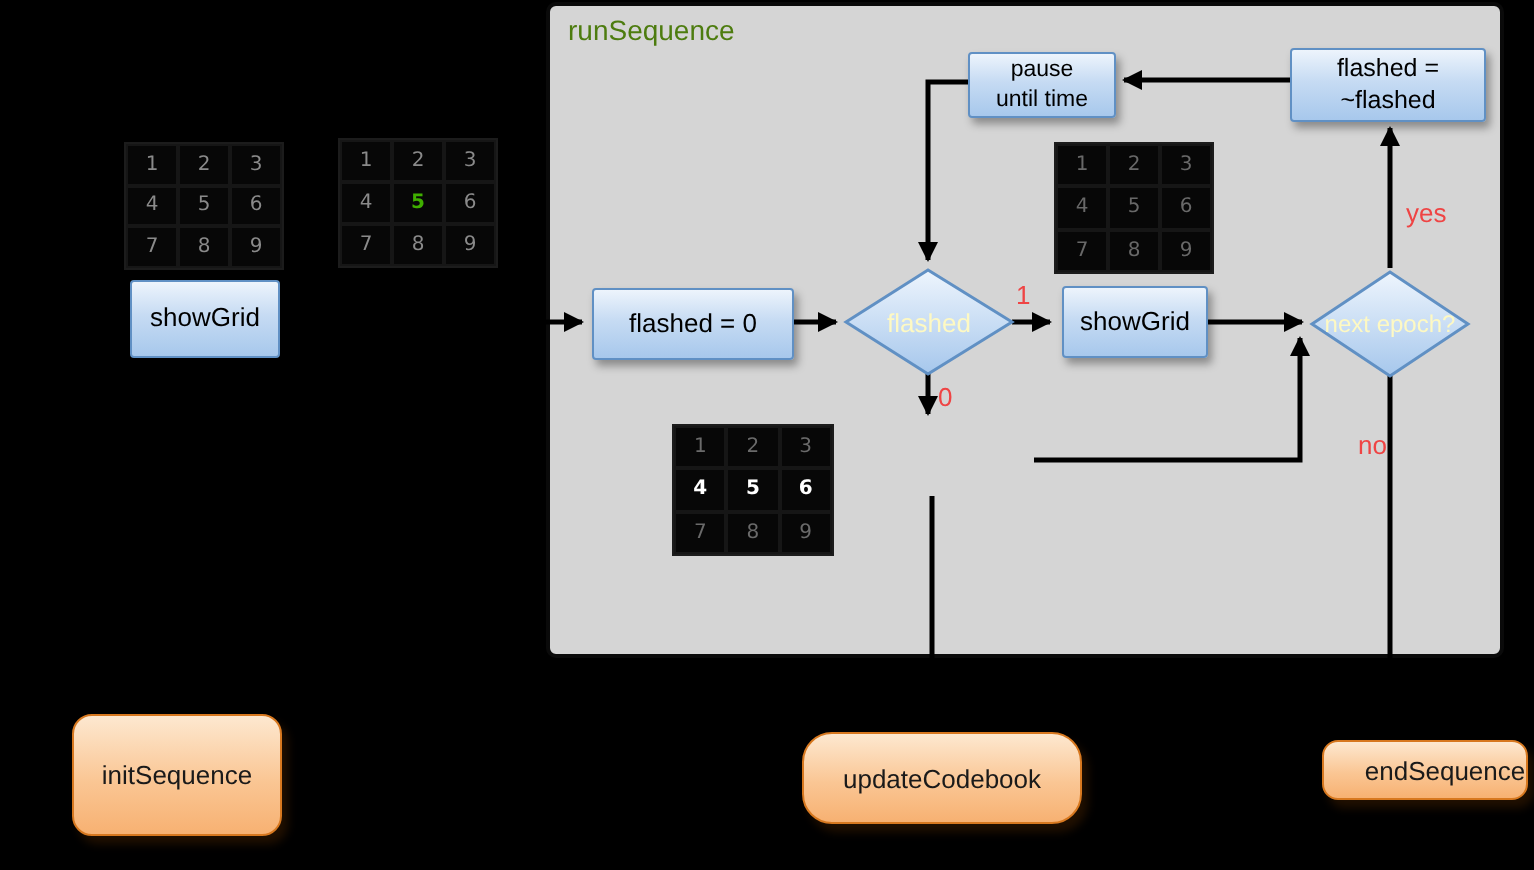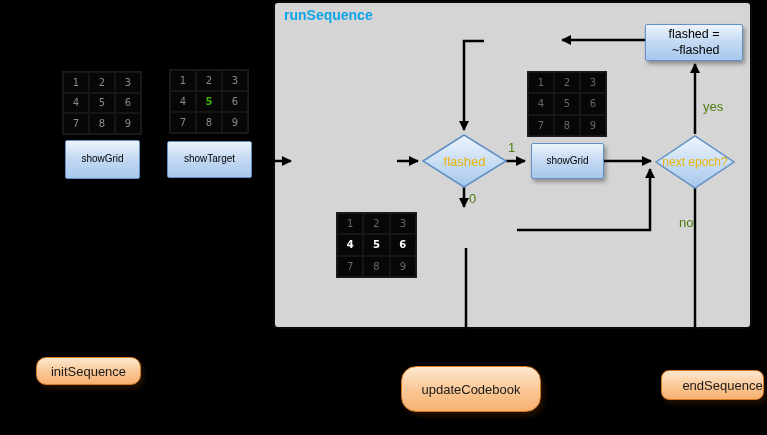--- a/index.html
+++ b/index.html
@@ -6,46 +6,46 @@
   .stage {
     position:relative; width:767px; height:435px; background:#000;
     overflow:hidden; font-family:"Liberation Sans", sans-serif;
     -webkit-font-smoothing:antialiased;
   }
   .panel {
     position:absolute; left:273px; top:1px; width:475px; height:324px;
     background:#d5d5d5; border:2px solid #0a0a0a; border-radius:5px;
   }
   .panel-title {
-    position:absolute; left:284px; top:7px; font-size:14px; color:#0ea5e9;font-weight:bold;
+    position:absolute; left:284px; top:7px; font-size:14px; color:#4d7c0f;
   }
   svg.wires { position:absolute; left:0; top:0; pointer-events:none; }
 
   .bluebox {
     position:absolute; box-sizing:border-box;
     background:linear-gradient(180deg,#edf4fc 0%, #c6dbf3 45%, #a7c8ec 100%);
     border:1.5px solid #6090c4; border-radius:2px;
     display:flex; align-items:center; justify-content:center;
-    font-size:10px; color:#000; text-align:center;
+    font-size:13px; color:#000; text-align:center;
     box-shadow:2px 3px 4px rgba(0,0,0,0.35);
     white-space:pre-line; line-height:1.25;
   }
   .diamond-label {
     position:absolute; display:flex; align-items:center; justify-content:center;
-    font-size:12.5px; color:#eab308; text-align:center;
+    font-size:12.5px; color:#fef9c3; text-align:center;
   }
   .orangebox {
     position:absolute; box-sizing:border-box;
     background:linear-gradient(180deg,#fde8d0 0%, #fac694 55%, #f7b172 100%);
     border:1.5px solid #d7781f;
     display:flex; align-items:center; justify-content:center;
     font-size:13px; color:#1a1a1a;
     box-shadow:3px 4px 5px rgba(60,30,0,0.55);
   }
-  .edge-label { position:absolute; font-size:13px; color:#4d7c0f; }
+  .edge-label { position:absolute; font-size:13px; color:#ef4444; }
 
   .numgrid {
     position:absolute; box-sizing:border-box; display:grid;
     grid-template-columns:repeat(3,1fr); grid-template-rows:repeat(3,1fr);
     background:#070707; border:1px solid #1c1c1c;
   }
   .numgrid span {
     display:flex; align-items:center; justify-content:center;
     border:1px solid #161616; font-size:10px; color:#8a8a8a;
     font-family:"DejaVu Sans", sans-serif;
@@ -133,30 +133,32 @@
     <span>3</span>
     <span class="bright">4</span>
     <span class="bright">5</span>
     <span class="bright">6</span>
     <span>7</span>
     <span>8</span>
     <span>9</span>
   </div>
 
   <div class="bluebox" style="left:65px; top:140px; width:75px; height:39px;">showGrid</div>
-  <div class="bluebox" style="left:167px; top:141px; width:85px; height:37px;">showTarget</div>
 
+  <div class="bluebox" style="left:296px; top:144px; width:101px; height:36px;">flashed = 0</div>
   <div class="diamond-label" style="left:423px; top:135px; width:83px; height:52px; font-size:13px;">flashed</div>
   <div class="bluebox" style="left:531px; top:143px; width:73px; height:36px;">showGrid</div>
-  <div class="bluebox" style="left:645px; top:24px; width:98px; height:37px; font-size:12.5px;text-align:right;">flashed =
+  <div class="bluebox" style="left:484px; top:26px; width:74px; height:33px; font-size:11.5px;">pause
+until time</div>
+  <div class="bluebox" style="left:645px; top:24px; width:98px; height:37px; font-size:12.5px;">flashed =
 ~flashed</div>
   <div class="diamond-label" style="left:655px; top:136px; width:80px; height:52px; font-size:12px;text-align:right;">next epoch?</div>
 
   <div class="edge-label" style="left:508px; top:140px;">1</div>
   <div class="edge-label" style="left:469px; top:191px;">0</div>
   <div class="edge-label" style="left:703px; top:99px;">yes</div>
   <div class="edge-label" style="left:679px; top:215px;">no</div>
 
-  <div class="orangebox" style="left:36px; top:357px; width:105px; height:28px; border-radius:10px;">initSequence</div>
+  <div class="orangebox" style="left:36px; top:357px; width:105px; height:61px; border-radius:10px;">initSequence</div>
   <div class="orangebox" style="left:401px; top:366px; width:140px; height:46px; border-radius:15px;">updateCodebook</div>
   <div class="orangebox" style="left:661px; top:370px; width:103px; height:30px; border-radius:8px;padding-left:20px;">endSequence</div>
 
 </div>
 
 </body></html>

